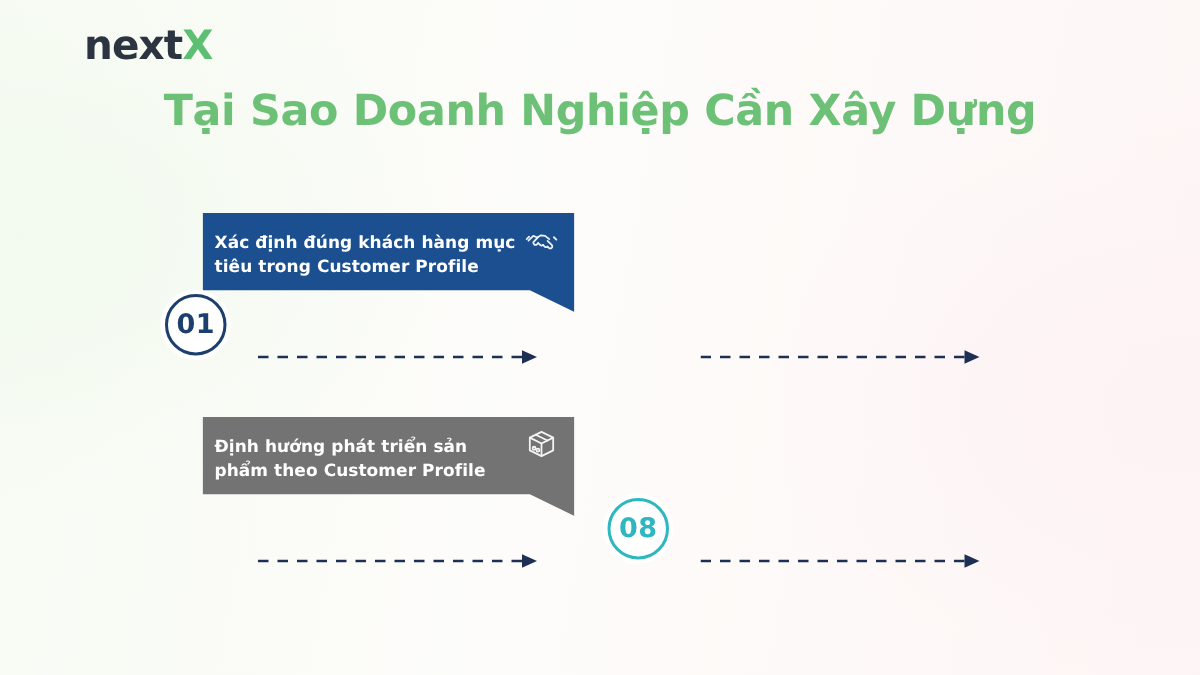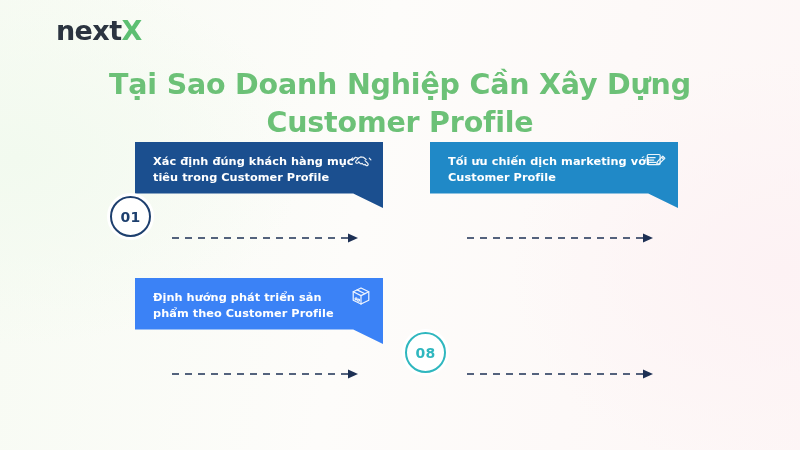--- a/index.html
+++ b/index.html
@@ -23,21 +23,21 @@
     letter-spacing:-0.6px;
     color:#2b3440;
     line-height:1;
     margin-left:16px;
   }
   .logo .x { color:#5cbf72; }
 
   
   .title {
     position:absolute;
-    left:100px; top:66px;
+    left:100px; top:55px;
     width:600px;
     text-align:center;
     font-size:28.5px;
     font-weight:700;
     line-height:1.33;
     color:#6cc177;
     letter-spacing:-0.2px;
   }
 
   
@@ -54,21 +54,21 @@
     position:absolute;
     left:25px; top:0;
     width:248px; height:66px;
     -webkit-clip-path: polygon(0 0, 100% 0, 100% 100%, 88% 78%, 0 78%);
     clip-path: polygon(0 0, 100% 0, 100% 100%, 88% 78%, 0 78%);
     display:flex;
     align-items:flex-start;
   }
   .card .card-text {
     position:absolute;
-    left:18px; top:12px;
+    left:8px; top:12px;
     width:205px;
     color:#ffffff;
     font-size:11.3px;
     font-weight:700;
     line-height:1.42;
     letter-spacing:0.05px;
   }
   .card .card-icon {
     position:absolute;
     right:10px; top:7px;
@@ -78,21 +78,21 @@
   .card .card-icon svg { display:block; width:100%; height:100%; }
 
   
   .badge {
     position:absolute;
     left:0; top:54px;
     width:41px; height:41px;
     border-radius:50%;
     background:#ffffff;
     display:flex; align-items:center; justify-content:center;
-    font-size:14px;
+    font-size:18px;
     font-weight:700;
     letter-spacing:0.3px;
     box-shadow:0 0 0 3px #ffffff;
     z-index:3;
   }
 
   
   .arrow {
     position:absolute;
     left:62px; top:90px;
@@ -101,33 +101,32 @@
   }
   .arrow svg { display:block; width:100%; height:100%; }
 
   
   .t-navy  .card { background:#1b4f8f; }
   .t-navy  .badge { color:#1d3f6e; border:2.5px solid #1d3f6e; }
   .t-blue  .card { background:#2089c7; }
   .t-blue  .badge { color:#2089c7; border:2.5px solid #2089c7; }
   .t-teal  .card { background:#31c2c9; }
   .t-teal  .badge { color:#2fb7bf; border:2.5px solid #2fb7bf; }
-  .t-green .card { background:#3b82f6; }
+  .t-green .card { background:#737373; }
   .t-green .badge { color:#33b37f; border:2.5px solid #33b37f; }
 </style>
 </head>
 <body>
 
 <div class="logo">
   <span>next</span><span class="x">X</span>
 </div>
 
 <div class="title">
   <div>Tại Sao Doanh Nghiệp Cần Xây Dựng</div>
-  <div>Customer Profile</div>
 </div>
 
 <div class="board">
 
   <div class="cell c1 t-navy">
     <div class="card">
       <div class="card-text">Xác định đúng khách hàng mục tiêu trong Customer Profile</div>
       <div class="card-icon">
         <svg viewBox="0 0 24 24" fill="none" stroke="#ffffff" stroke-width="1.3" stroke-linecap="round" stroke-linejoin="round">
           <path d="M2.5 12.5 6 9l3 1.2 2.6-1.6 3 .4 3 2.4"></path>
@@ -143,33 +142,20 @@
     <div class="badge">01</div>
     <div class="arrow">
       <svg viewBox="0 0 192 12" preserveAspectRatio="none">
         <line x1="0" y1="6" x2="176" y2="6" stroke="#1d3054" stroke-width="1.7" stroke-dasharray="7 6"></line>
         <polygon points="176,1.5 186,6 176,10.5" fill="#1d3054"></polygon>
       </svg>
     </div>
   </div>
 
   <div class="cell c2 t-blue">
-    <div class="card">
-      <div class="card-text">Tối ưu chiến dịch marketing với Customer Profile</div>
-      <div class="card-icon">
-        <svg viewBox="0 0 24 24" fill="none" stroke="#ffffff" stroke-width="1.3" stroke-linecap="round" stroke-linejoin="round">
-          <rect x="2.5" y="6" width="14" height="11" rx="1.2"></rect>
-          <line x1="5" y1="9.5" x2="11" y2="9.5"></line>
-          <line x1="5" y1="12.2" x2="9.5" y2="12.2"></line>
-          <line x1="5" y1="14.6" x2="12" y2="14.6"></line>
-          <path d="M13.5 13.8 19.4 7.9l2.2 2.2-5.9 5.9-3 .8z"></path>
-          <line x1="18.2" y1="9.1" x2="20.4" y2="11.3"></line>
-        </svg>
-      </div>
-    </div>
     <div class="arrow">
       <svg viewBox="0 0 192 12" preserveAspectRatio="none">
         <line x1="0" y1="6" x2="176" y2="6" stroke="#1d3054" stroke-width="1.7" stroke-dasharray="7 6"></line>
         <polygon points="176,1.5 186,6 176,10.5" fill="#1d3054"></polygon>
       </svg>
     </div>
   </div>
 
   <div class="cell c4 t-green">
     <div class="card">

